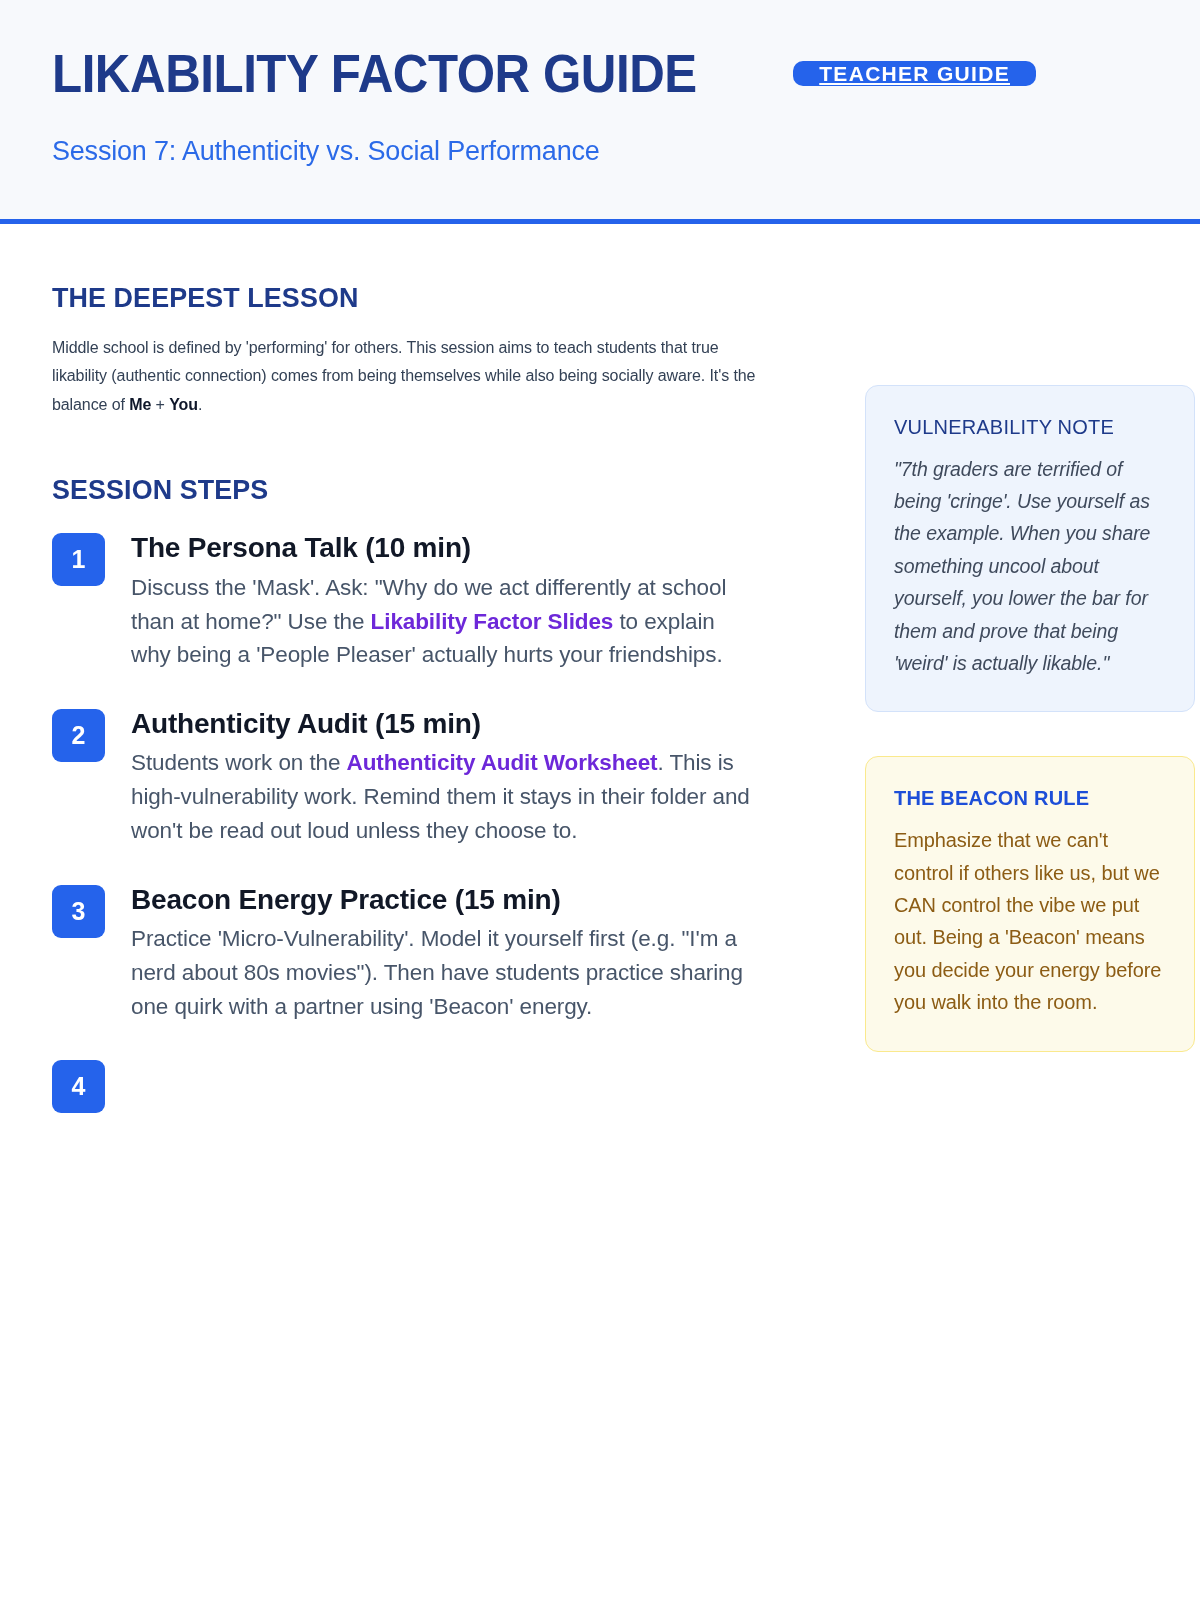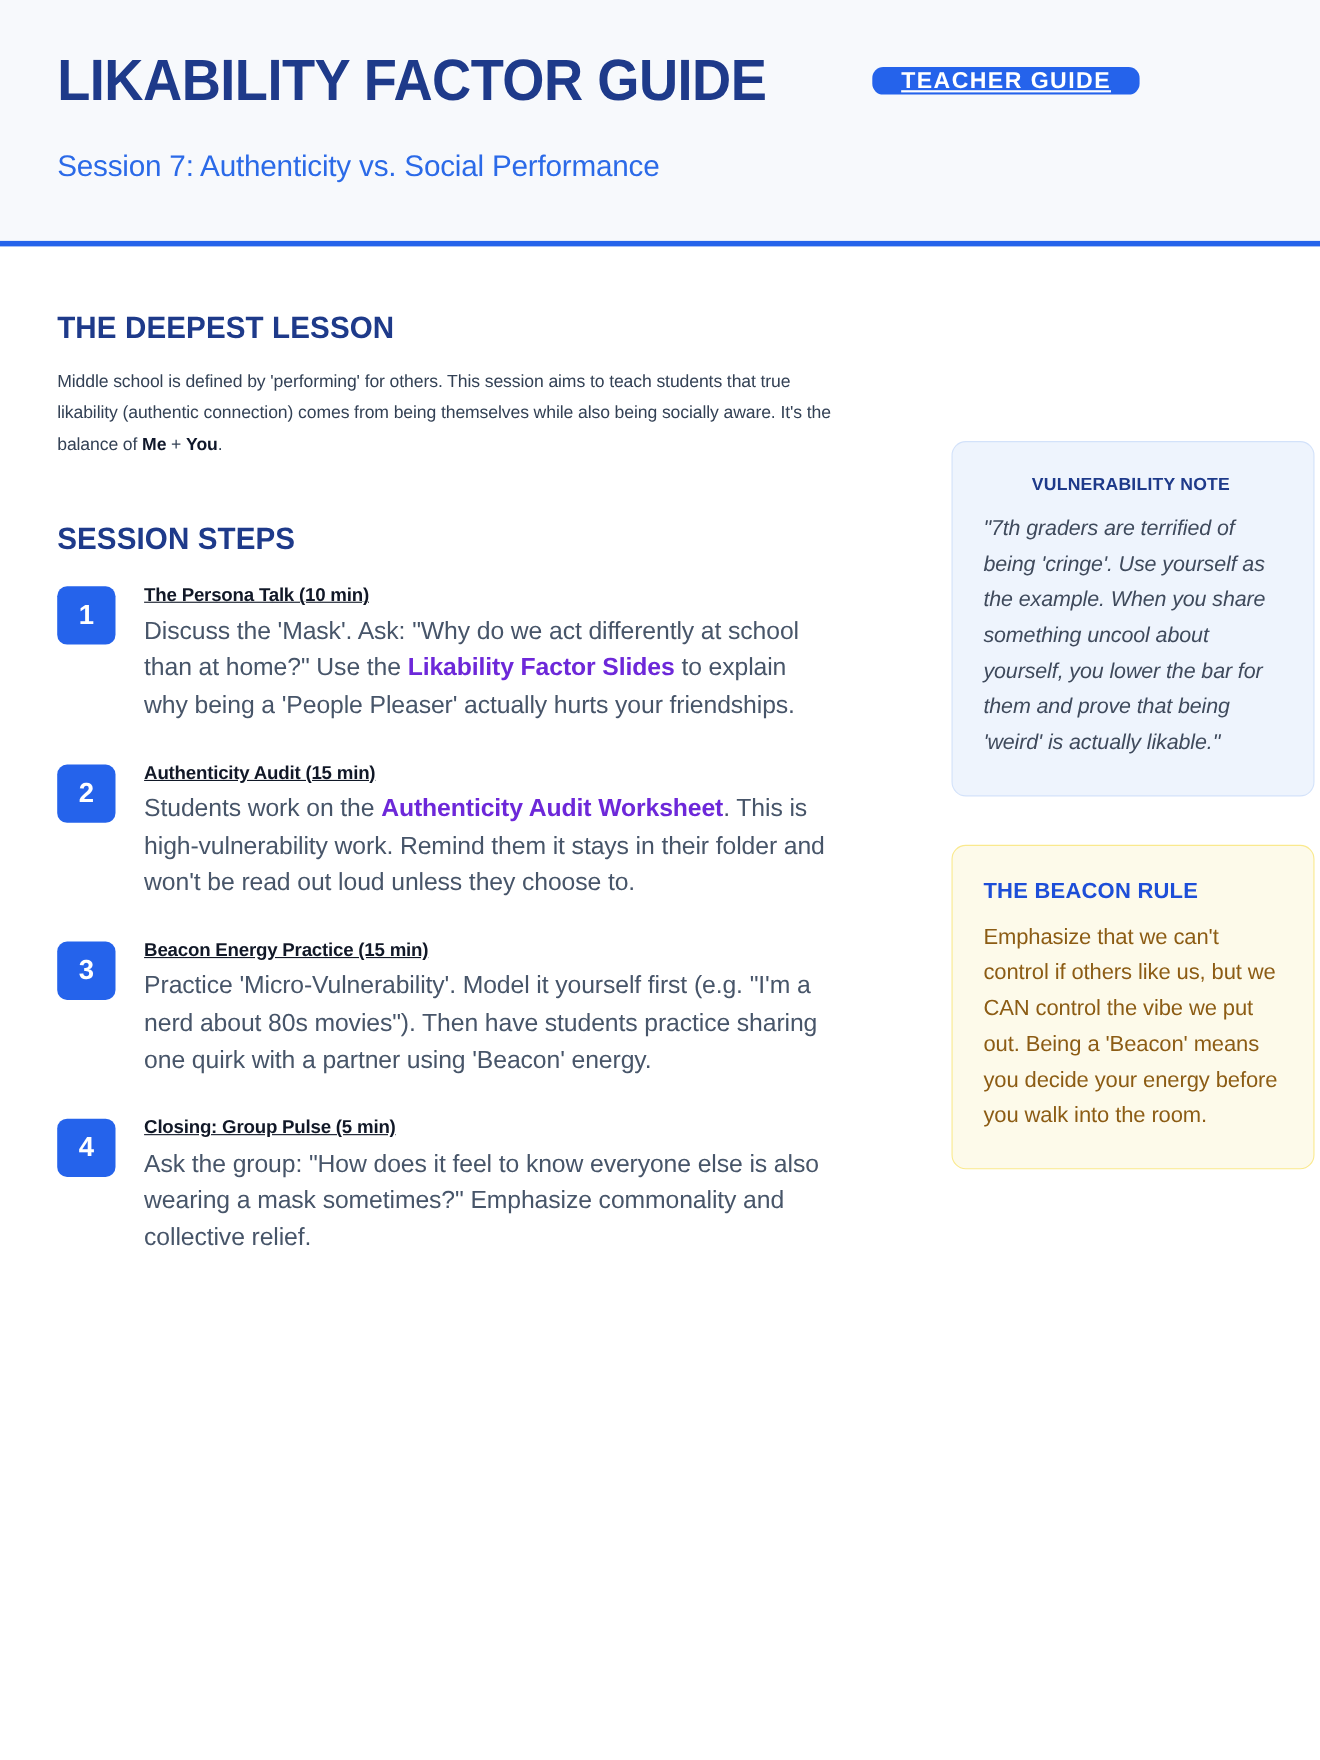--- a/index.html
+++ b/index.html
@@ -121,27 +121,26 @@
     font-weight: 700;
     display: flex;
     align-items: center;
     justify-content: center;
     margin-top: 3px;
   }
 
   .step-body { flex: 1 1 auto; padding-top: 0; }
 
   .step-title {
-    font-size: 17px;
+    font-size: 28px;
     font-weight: 700;
     color: #111827;
     letter-spacing: -0.2px;
     line-height: 1.3;
     margin-bottom: 4px;
-    text-decoration: underline;
   }
 
   .step-desc {
     font-size: 22.5px;
     line-height: 1.5;
     color: #475569;
     letter-spacing: -0.1px;
   }
   .step-desc b { color: #6d28d9; font-weight: 700; }
 
@@ -151,26 +150,25 @@
     padding: 30px 28px 32px 28px;
   }
 
   .card-vuln {
     background: #eef4fd;
     border: 1px solid #d3e2fa;
     margin-bottom: 44px;
   }
 
   .card-vuln .card-title {
-    font-size: 16px;
-    font-weight: 700;
+    font-size: 20px;
+    font-weight: 400;
     color: #1e3a8a;
     letter-spacing: 0.2px;
     margin-bottom: 14px;
-    margin-left: 44px;
   }
 
   .card-vuln .card-text {
     font-size: 19.5px;
     line-height: 1.66;
     color: #3f4a5c;
     font-style: italic;
     letter-spacing: -0.1px;
   }
 
@@ -236,24 +234,20 @@
       <div class="step">
         <div class="step-badge">3</div>
         <div class="step-body">
           <div class="step-title">Beacon Energy Practice (15 min)</div>
           <div class="step-desc"><span>Practice 'Micro-Vulnerability'. Model it yourself first (e.g. "I'm a nerd about 80s movies"). Then have students practice sharing one quirk with a partner using 'Beacon' energy.</span><b></b><span></span></div>
         </div>
       </div>
 
       <div class="step">
         <div class="step-badge">4</div>
-        <div class="step-body">
-          <div class="step-title">Closing: Group Pulse (5 min)</div>
-          <div class="step-desc"><span>Ask the group: "How does it feel to know everyone else is also wearing a mask sometimes?" Emphasize commonality and collective relief.</span><b></b><span></span></div>
-        </div>
       </div>
 
     </div>
 
     <div class="col-side">
 
       <div class="card card-vuln">
         <div class="card-title">VULNERABILITY NOTE</div>
         <div class="card-text">"7th graders are terrified of being 'cringe'. Use yourself as the example. When you share something uncool about yourself, you lower the bar for them and prove that being 'weird' is actually likable."</div>
       </div>

